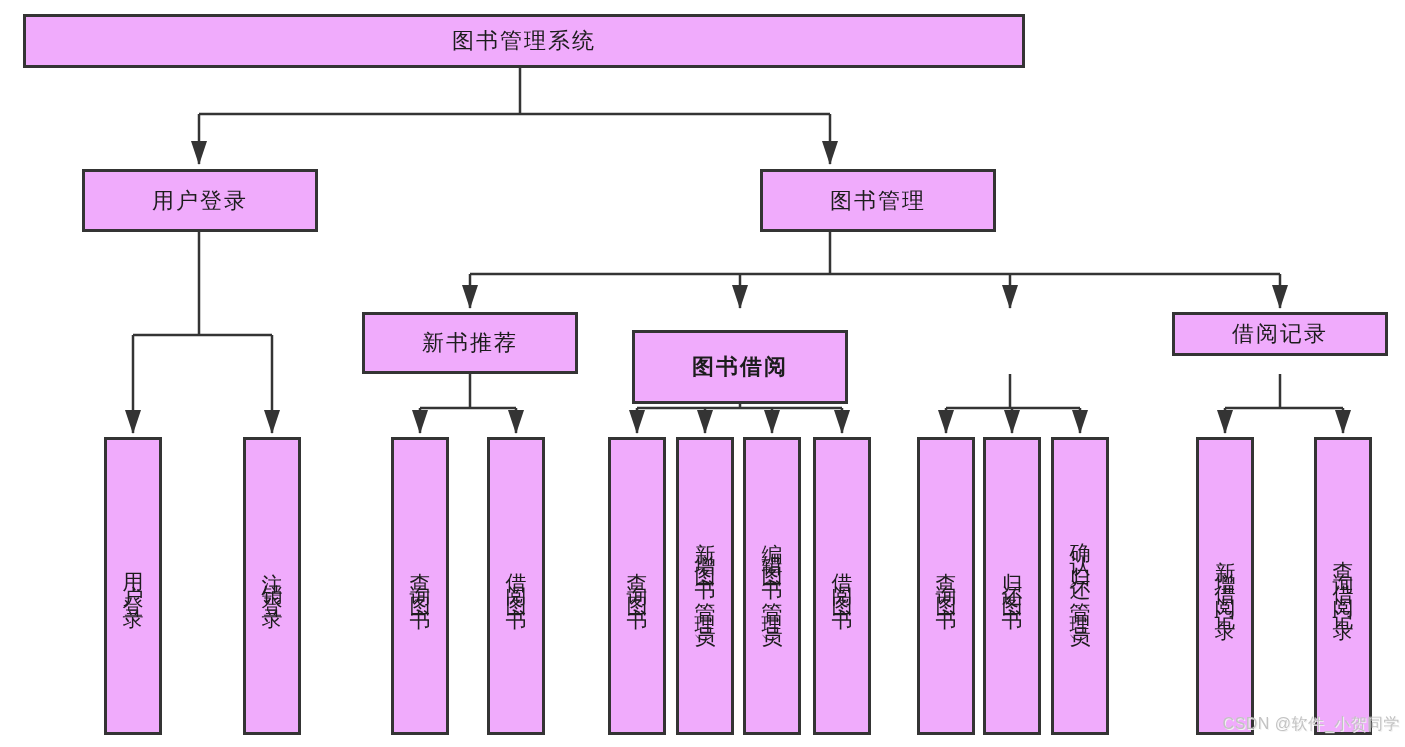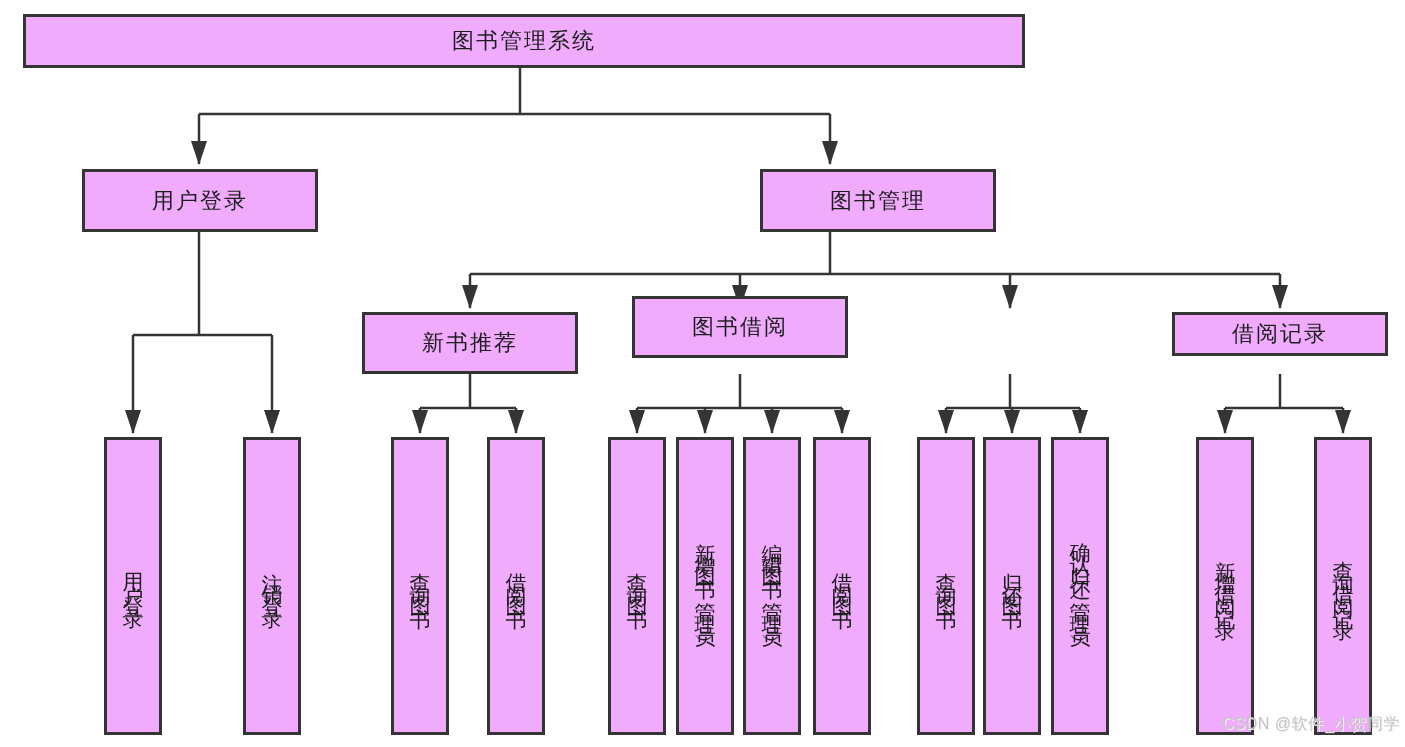--- a/index.html
+++ b/index.html
@@ -86,21 +86,21 @@
   <div class="node h-node" style="left:82px; top:169px; width:236px; height:63px;">
     <span>用户登录</span>
   </div>
   <div class="node h-node" style="left:712px; top:169px; width:236px; height:63px;margin-left:48px;">
     <span>图书管理</span>
   </div>
 
   <div class="node h-node" style="left:362px; top:312px; width:216px; height:62px;">
     <span>新书推荐</span>
   </div>
-  <div class="node h-node" style="left:632px; top:296px; width:216px; height:62px;">
+  <div class="node h-node" style="left:632px; top:330px; width:216px; height:74px;font-weight:bold;">
     <span>图书借阅</span>
   </div>
   <div class="node h-node" style="left:1172px; top:312px; width:216px; height:44px;">
     <span>借阅记录</span>
   </div>
 
   <div class="node v-node" style="left:104px; top:437px; width:58px; height:298px;">
     <span class="v-label">用户登录</span>
   </div>
   <div class="node v-node" style="left:243px; top:437px; width:58px; height:298px;">

